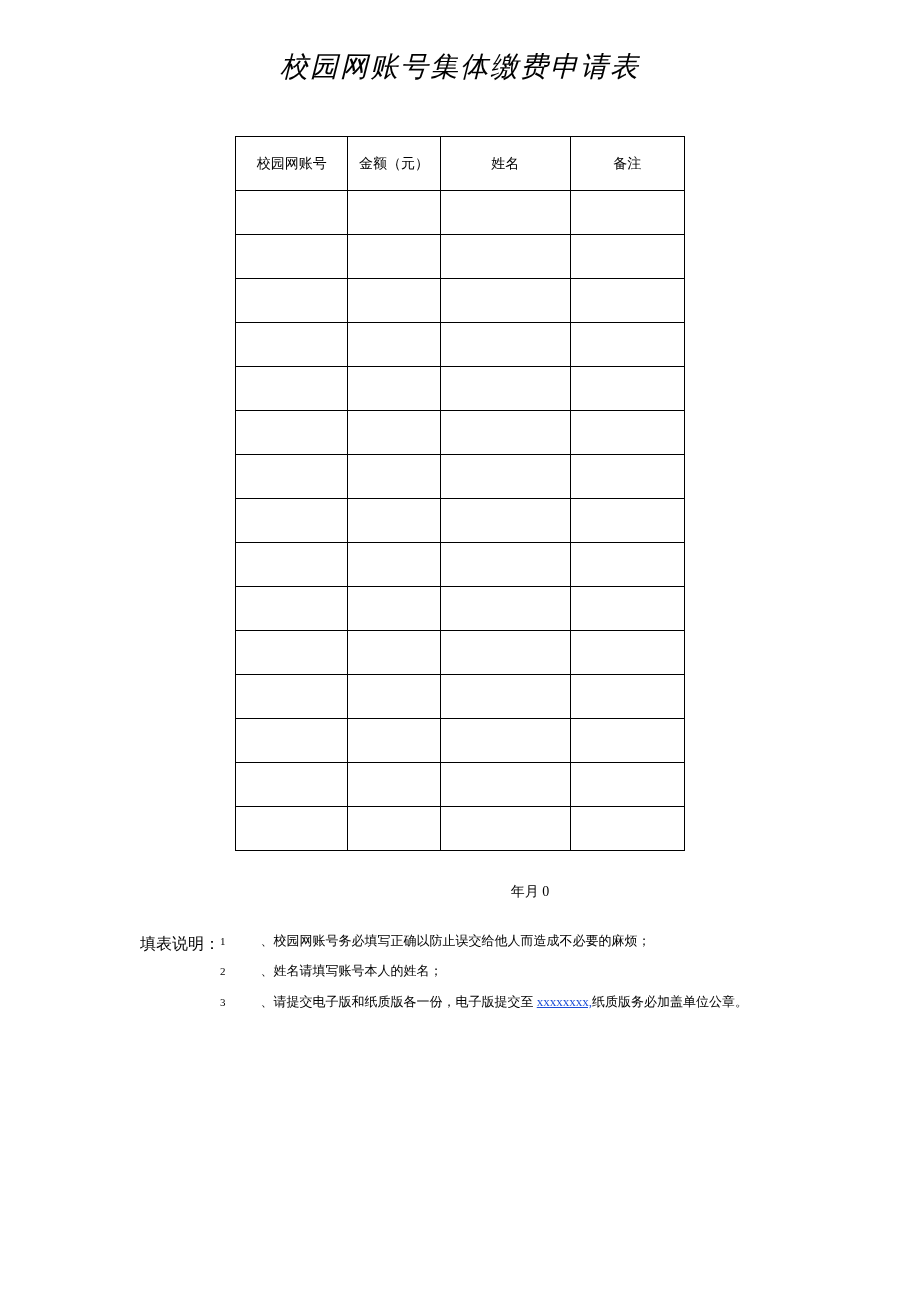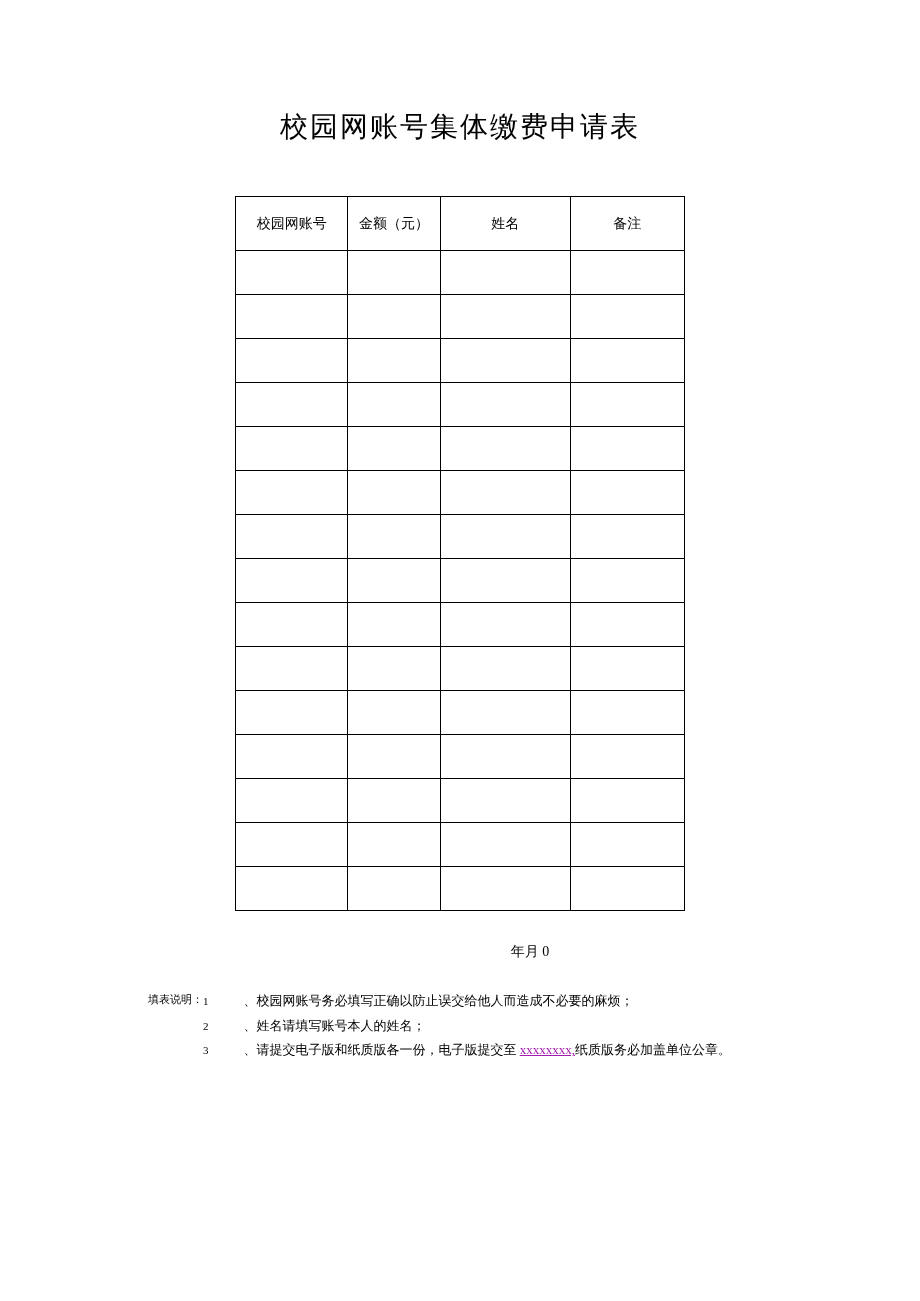--- a/index.html
+++ b/index.html
@@ -12,22 +12,23 @@
       font-family: "SimSun", "宋体", serif;
       width: 920px;
       height: 1301px;
       position: relative;
       color: #000000;
     }
     .page-title {
       text-align: center;
       font-size: 28px;
       font-weight: normal;
-      padding-top: 108px;
+      padding-top: 48px;
       letter-spacing: 2px;
+      font-style: italic;
     }
     .table-wrapper {
       margin-top: 50px;
       display: flex;
       justify-content: center;
     }
     table {
       border-collapse: collapse;
       width: 450px;
       font-family: Liberation Serif, serif;
@@ -76,39 +77,38 @@
       width: 660px;
       font-size: 13px;
       line-height: 1.9;
       padding-left: 10px;
     }
     .inst-row {
       display: flex;
     }
     .inst-label {
       flex-shrink: 0;
-      font-size: 11px;
-      margin-left: 8px;
+      font-size: 16px;
     }
     .inst-label.hidden {
       visibility: hidden;
     }
     .inst-num {
       flex-shrink: 0;
       font-size: 11px;
       padding-right: 2px;
       padding-top: 2px;
     }
     .inst-text {
       font-size: 13px;
       margin-left: 33px;
     }
     .link {
       text-decoration: underline;
-      color: #a21caf;
+      color: #1d4ed8;
     }
   </style>
 </head>
 <body>
 
 <h1 class="page-title">校园网账号集体缴费申请表</h1>
 
 <div class="table-wrapper">
   <table>
     <thead>

